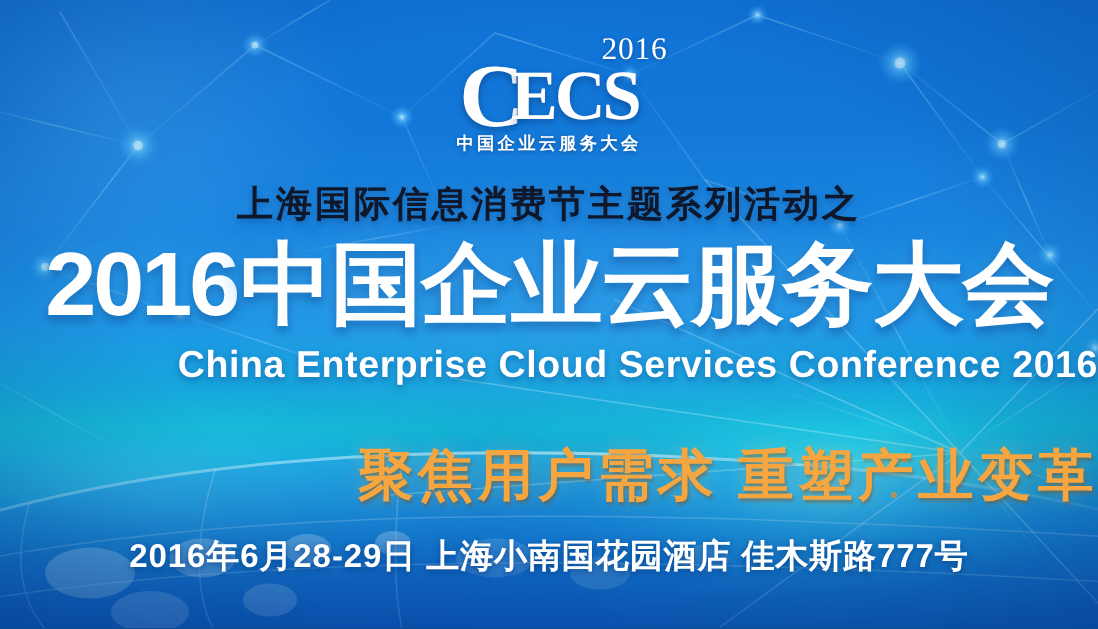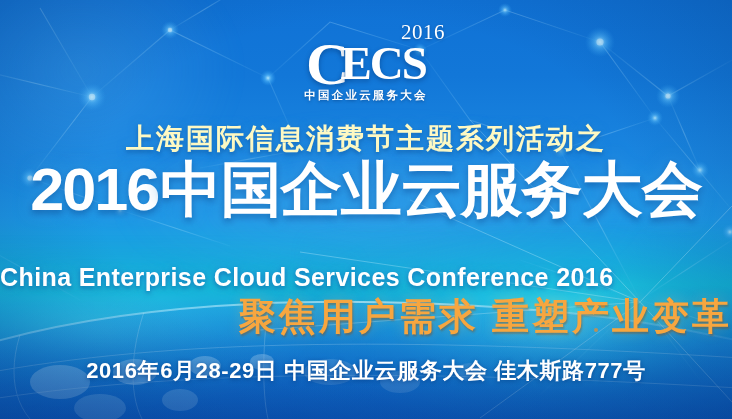--- a/index.html
+++ b/index.html
@@ -98,41 +98,40 @@
   }
   .logo-mark .big-c{font-size:60px;vertical-align:-5px;margin-right:-7px;}
   .logo-sub{
     position:absolute;left:0;right:0;top:66px;
     font-size:11.5px;letter-spacing:2.2px;font-weight:bold;
     text-shadow:0 1px 3px rgba(0,40,95,.5);
   }
 
   .line-pretitle{
     position:absolute;left:0;right:0;top:120px;text-align:center;
-    color:#fef9c3;font-size:28px;font-weight:bold;letter-spacing:2px;
+    color:#0f172a;font-size:24px;font-weight:bold;letter-spacing:2px;
     text-shadow:0 0 10px rgba(40,140,220,.9), 0 2px 4px rgba(0,50,120,.55);
   }
 
   .line-title{
     position:absolute;left:0;right:0;top:158px;text-align:center;
     color:#ffffff;font-size:60px;font-weight:bold;line-height:1.06;
     letter-spacing:-1px;
     transform:scaleX(1.02);
     text-shadow:0 0 18px rgba(50,150,225,.85), 0 3px 6px rgba(0,45,115,.5);
   }
   .line-title .yr{
     font-family:"Liberation Sans","DejaVu Sans",sans-serif;
     letter-spacing:-2px;margin-right:2px;
   }
 
   .line-en{
-    position:absolute;left:0;right:0;top:229px;text-align:left;
+    position:absolute;left:0;right:0;top:229px;text-align:right;
     color:#ffffff;font-size:25px;font-weight:bold;letter-spacing:.4px;
     text-shadow:0 0 10px rgba(40,150,225,.85), 0 2px 4px rgba(0,50,120,.5);
-    margin-top:34px;
   }
 
   .line-slogan{
     position:absolute;left:0;right:0;top:292px;text-align:right;
     color:#f7a63f;font-size:37px;font-weight:bold;letter-spacing:3px;
     text-shadow:1px 2px 2px rgba(140,70,10,.40), 0 0 14px rgba(255,185,90,.28);
   }
 
   .line-venue{
     position:absolute;left:0;right:0;top:356px;text-align:center;
@@ -291,16 +290,16 @@
     <div class="line-pretitle">上海国际信息消费节主题系列活动之</div>
 
     <div class="line-title">
       <span class="yr">2016</span><span>中国企业云服务大会</span>
     </div>
 
     <div class="line-en">China Enterprise Cloud Services Conference 2016</div>
 
     <div class="line-slogan">聚焦用户需求 重塑产业变革</div>
 
-    <div class="line-venue">2016年6月28-29日 中国企业云服务大会 佳木斯路777号</div>
+    <div class="line-venue">2016年6月28-29日 上海小南国花园酒店 佳木斯路777号</div>
 
   </div>
 </div>
 
 </body></html>

